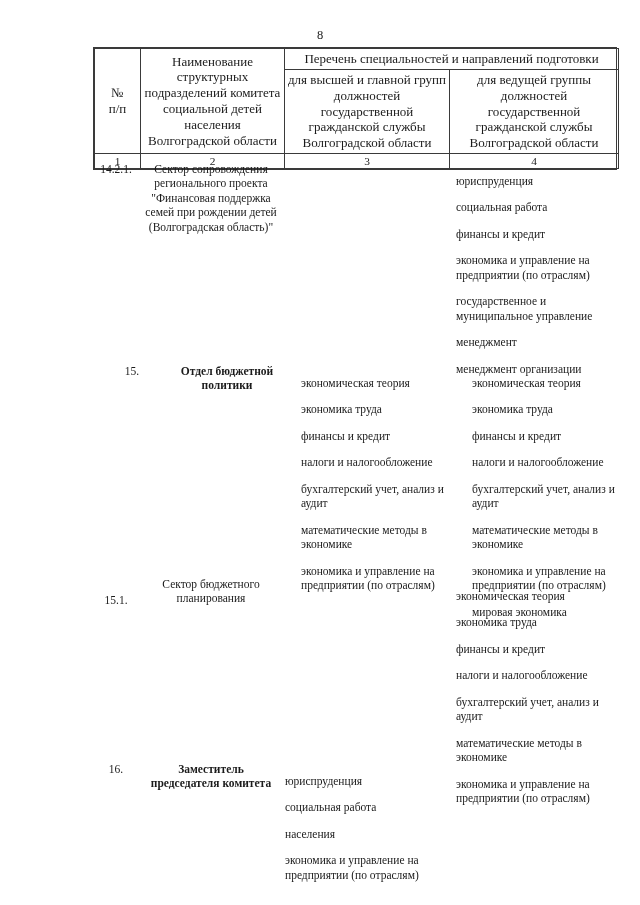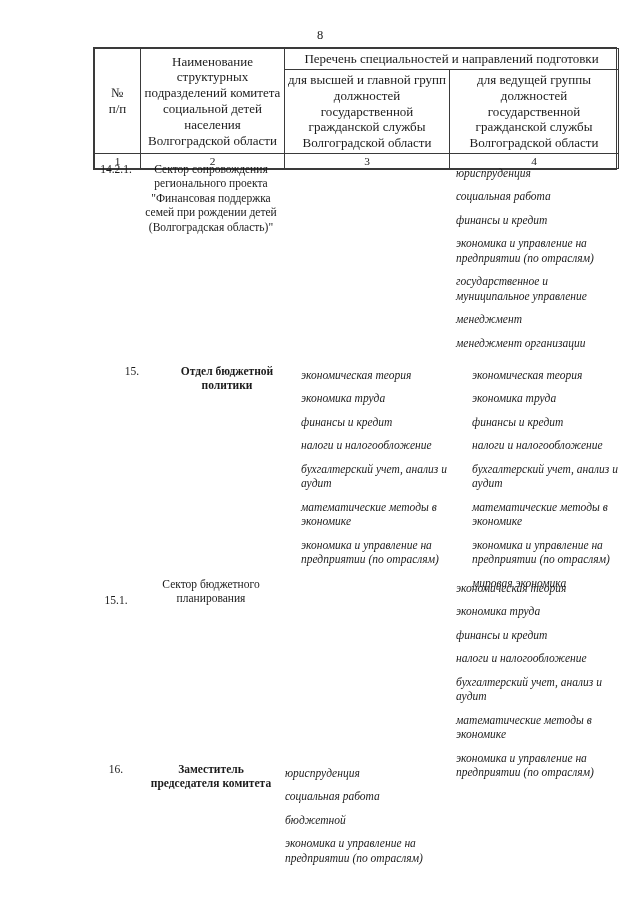--- a/index.html
+++ b/index.html
@@ -96,22 +96,21 @@
     left: 285px;
     width: 160px;
     text-align: left;
   }
   .c-s4 {
     left: 456px;
     width: 166px;
     text-align: left;
   }
   .spec {
-    margin: 4px 0 9px 0;
-    font-style: italic;
+    margin: 12px 0 9px 0;
   }
   .spec:last-child { margin-bottom: 0; }
 </style>
 </head>
 <body>
 
 <div class="page">
 
   <div class="page-number">8</div>
 
@@ -195,19 +194,19 @@
           <p class="spec">математические методы в экономике</p>
           <p class="spec">экономика и управление на предприятии (по отраслям)</p>
         </div>
       </div>
       <div class="row" style="position: absolute; top: 600px; left: 0px; height: 1px;">
         <div class="cell c-num" style="top: 0px;">16.</div>
         <div class="cell c-name bold" style="top: 0px;">Заместитель председателя комитета</div>
         <div class="cell c-s3" style="top: 0px;">
           <p class="spec">юриспруденция</p>
           <p class="spec">социальная работа</p>
-          <p class="spec">бюджетной</p>
+          <p class="spec">населения</p>
           <p class="spec">экономика и управление на предприятии (по отраслям)</p>
         </div>
       </div>
     </div>
 
 </div>
 
 </body></html>

